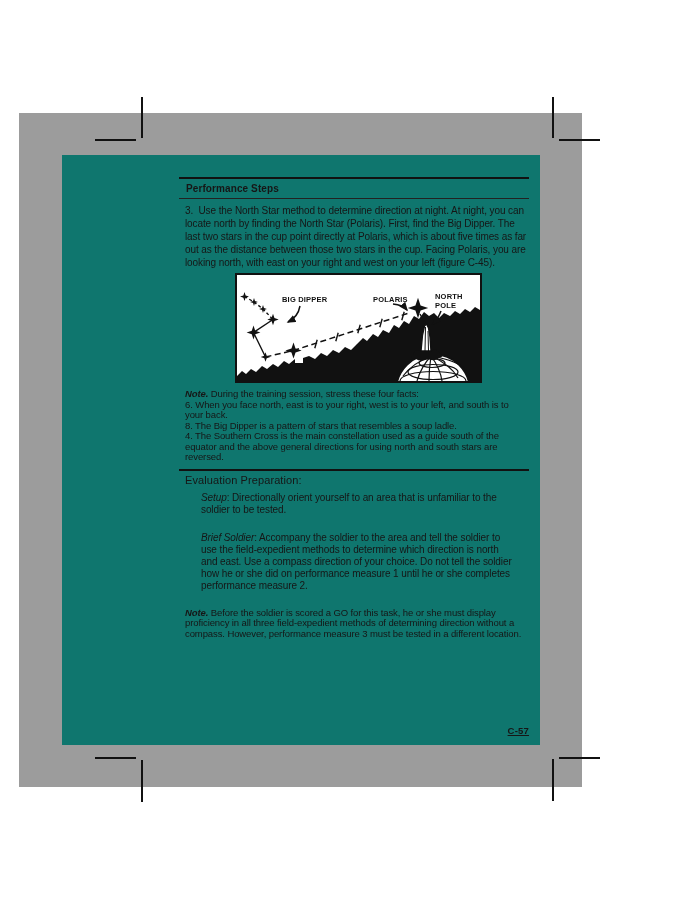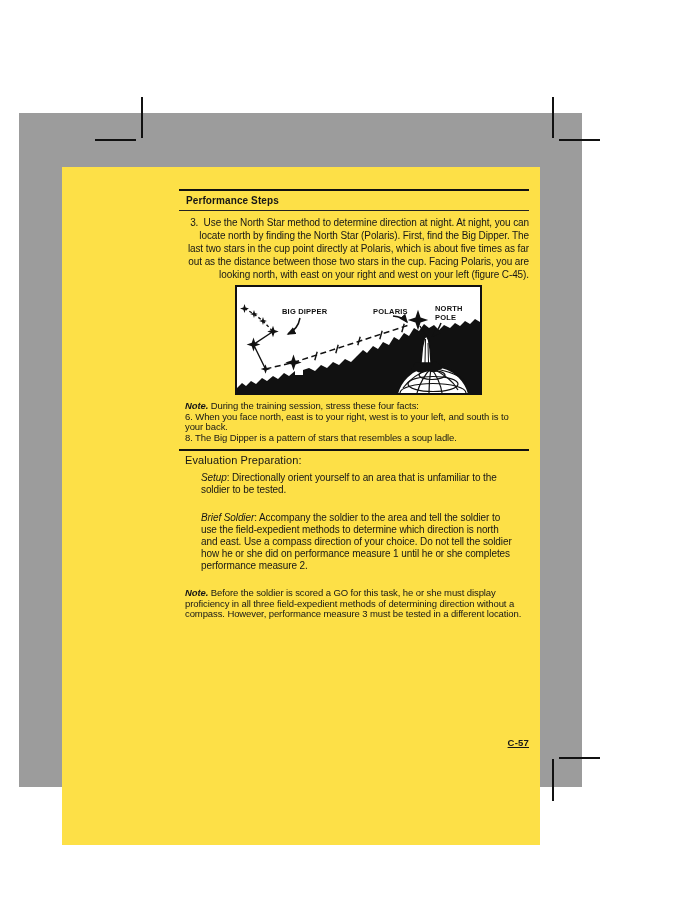--- a/index.html
+++ b/index.html
@@ -2,28 +2,28 @@
 <html><head>
 <meta charset="utf-8">
 <style>
   html,body{margin:0;padding:0;}
   body{
     width:695px;height:899px;position:relative;background:#ffffff;
     font-family:"Liberation Sans","DejaVu Sans",sans-serif;color:#161616;
     overflow:hidden;
   }
   .mat{position:absolute;left:19px;top:113px;width:563px;height:674px;background:#9c9c9c;}
-  .sheet{position:absolute;left:62px;top:167px;width:478px;height:678px;background:#fde047;}
+  .sheet{position:absolute;left:62px;top:155px;width:478px;height:590px;background:#0f766e;}
   .cm{position:absolute;background:#111;}
   .content{position:absolute;left:117px;top:22px;width:350px;}
   .rule-thick{height:2px;background:#111;}
   .rule-thin{height:1px;background:#222;}
   .ps-header{font-weight:bold;font-size:10px;line-height:13px;padding:3px 0 3px 7px;letter-spacing:.1px;}
   .body-text{font-size:10px;line-height:13px;letter-spacing:-0.1px;padding:0 0 0 6px;margin:0;white-space:pre-wrap;}
-  .step-para{margin-top:5px;text-align:right;}
+  .step-para{margin-top:5px;}
   .figwrap{margin:4px 0 0 56px;width:247px;border-radius:24px;}
   .figbox{width:243px;height:106px;border:2px solid #111;background:#fff;}
   .figbox svg{display:block;}
   .caption{margin-top:8px;text-align:center;font-weight:bold;font-size:10px;line-height:13px;letter-spacing:.1px;}
   .note-block{margin-top:6px;font-size:9.5px;line-height:10.5px;letter-spacing:-0.1px;padding-left:6px;}
   .note-line,.note-fact{white-space:pre-wrap;}
   .bi{font-weight:bold;font-style:italic;}
   .it{font-style:italic;}
   .rule-c{margin-top:6px;}
   .eval-header{margin-top:3px;font-weight:normal;font-size:11px;line-height:13px;padding-left:6px;letter-spacing:.1px;}
@@ -125,20 +125,21 @@
           <text class="figlabel" x="198" y="33">POLE</text>
         </svg>
       </div>
     </div>
 
 
     <div class="note-block">
       <div class="note-line"><span class="bi">Note.</span><span> During the training session, stress these four facts:</span></div>
       <div class="note-fact">6. When you face north, east is to your right, west is to your left, and south is to your back.</div>
       <div class="note-fact">8. The Big Dipper is a pattern of stars that resembles a soup ladle.</div>
+      <div class="note-fact">4. The Southern Cross is the main constellation used as a guide south of the equator and the above general directions for using north and south stars are reversed.</div>
     </div>
 
     <div class="rule-thick rule-c"></div>
     <div class="eval-header">Evaluation Preparation:</div>
 
     <p class="eval-para setup-para"><span class="it">Setup</span><span>: Directionally orient yourself to an area that is unfamiliar to the soldier to be tested.</span></p>
 
     <p class="eval-para brief-para"><span class="it">Brief Soldier</span><span>: Accompany the soldier to the area and tell the soldier to use the field-expedient methods to determine which direction is north and east. Use a compass direction of your choice. Do not tell the soldier how he or she did on performance measure 1 until he or she completes performance measure 2.</span></p>
 
     <div class="note2"><span class="bi">Note.</span><span> Before the soldier is scored a GO for this task, he or she must display proficiency in all three field-expedient methods of determining direction without a compass. However, performance measure 3 must be tested in a different location.</span></div>

